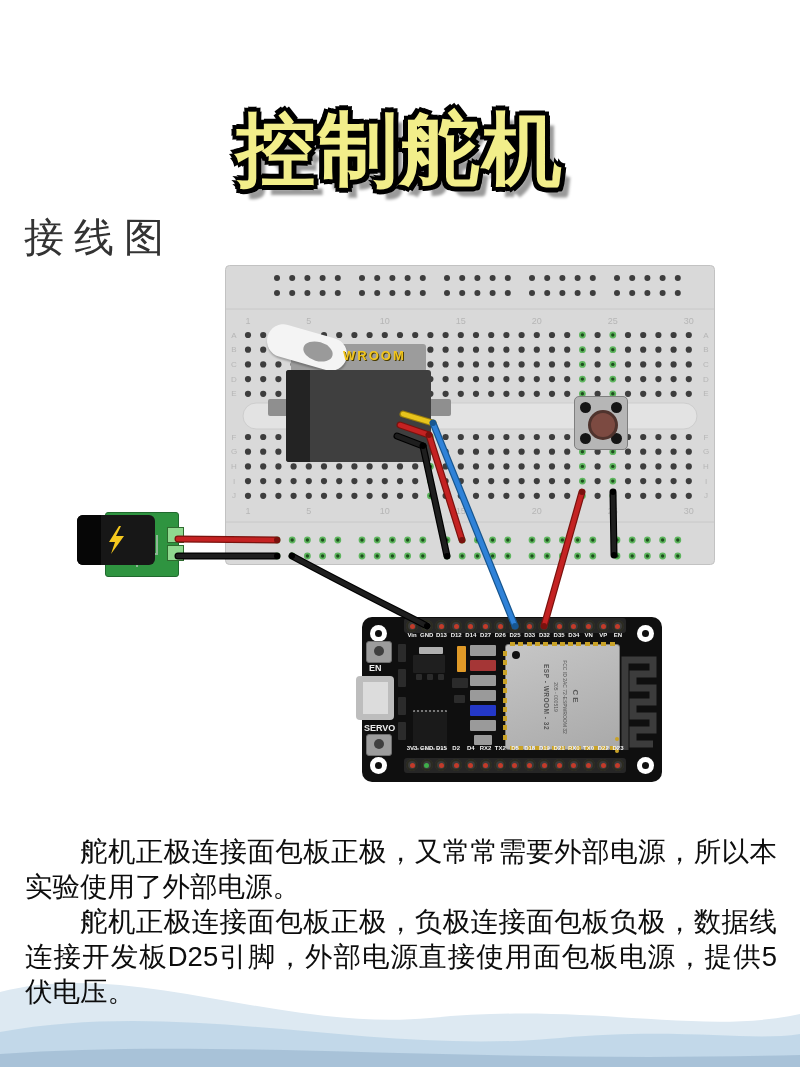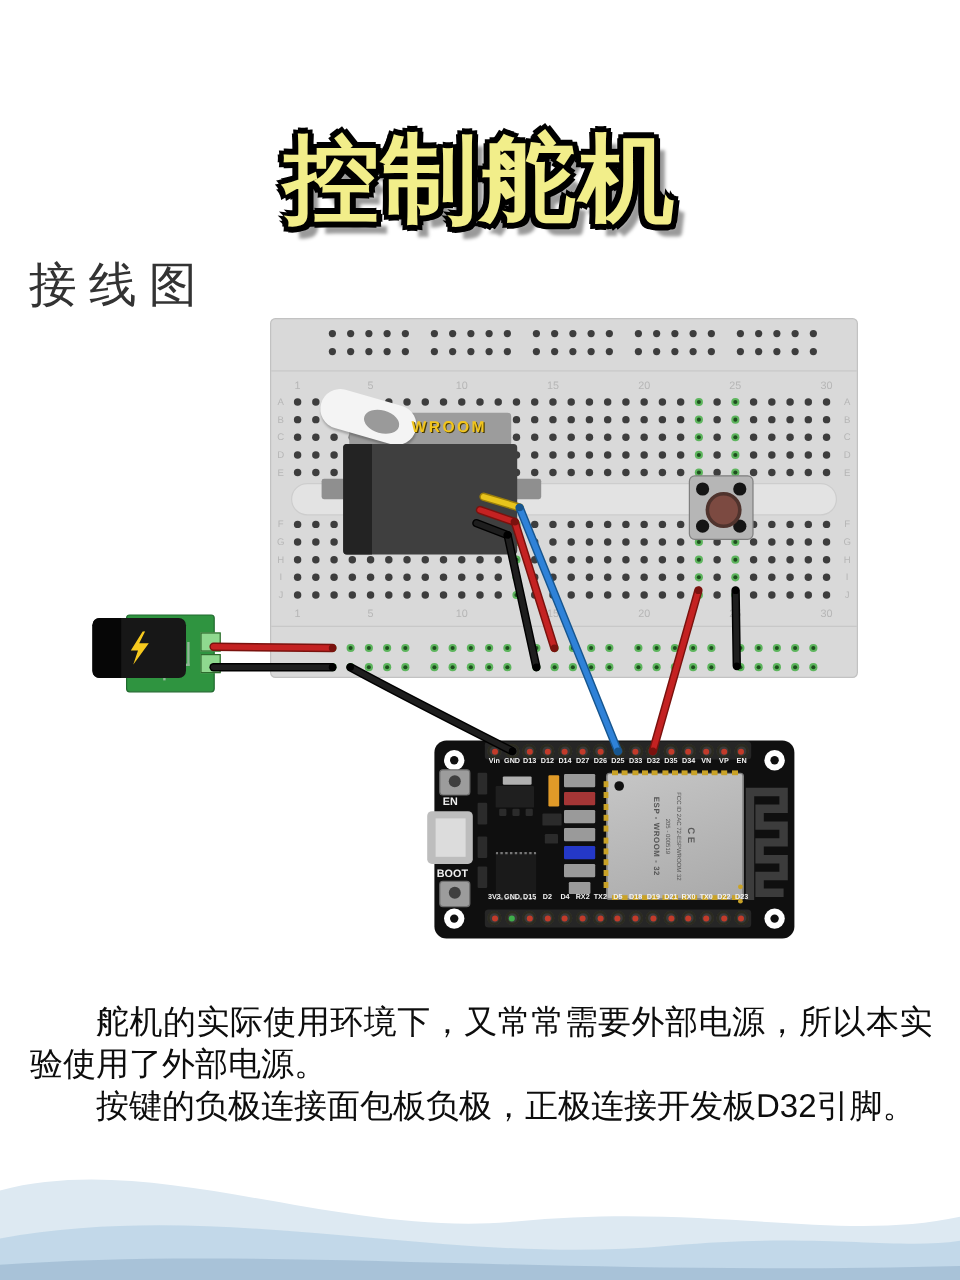--- a/index.html
+++ b/index.html
@@ -644,21 +644,21 @@
     <div class="pin-strip" style="top:1px"></div>
     <div class="pin-strip" style="top:141px"></div>
 
     <div class="tact" style="left:4px;top:24px">
         <i></i>
       </div>
     <div class="side-label" style="left:7px;top:46px">EN</div>
     <div id="esp-usb">
         <i></i>
       </div>
-    <div class="side-label" style="left:2px;top:106px">BOOT</div>
+    <div class="side-label" style="left:2px;top:106px">SERVO</div>
     <div class="tact" style="left:4px;top:117px">
         <i></i>
       </div>
 
     <div class="smd" style="left:36px;top:27px;width:8px;height:18px;background:#2b2b2b"></div>
     <div class="smd" style="left:36px;top:52px;width:8px;height:18px;background:#2b2b2b"></div>
     <div class="smd" style="left:36px;top:80px;width:8px;height:18px;background:#2b2b2b"></div>
     <div class="smd" style="left:36px;top:105px;width:8px;height:18px;background:#2b2b2b"></div>
     <div class="smd" style="left:57px;top:30px;width:24px;height:7px;background:#b0b0b0"></div>
     <div class="smd" style="left:51px;top:38px;width:32px;height:18px;background:#1f1f1f"></div>
@@ -889,17 +889,17 @@
       <circle cx="614" cy="555" r="3" fill="#000000"></circle>
     </svg>
 
   <svg class="abs" style="left:0;top:940px" width="800" height="127" viewBox="0 0 800 127">
     <path d="M0,52 C130,18 280,92 430,78 C590,62 700,96 800,74 L800,127 L0,127 Z" fill="#dde9f2"></path>
     <path d="M0,92 C190,58 370,116 560,98 C680,87 750,102 800,94 L800,127 L0,127 Z" opacity="0.95" fill="#c0d7e8"></path>
     <path d="M0,114 C220,98 460,124 800,115 L800,127 L0,127 Z" opacity="0.95" fill="#a6c1d7"></path>
   </svg>
 
   <div id="body-text" class="abs">
-    <p>舵机的实际使用环境下，又常常需要外部电源，所以本实验使用了外部电源。</p>
-    <p>按键的负极连接面包板负极，正极连接开发板D32引脚。</p>
+    <p>舵机正极连接面包板正极，又常常需要外部电源，所以本实验使用了外部电源。</p>
+    <p>舵机正极连接面包板正极，负极连接面包板负极，数据线连接开发板D25引脚，外部电源直接使用面包板电源，提供5伏电压。</p>
   </div>
 
 </div>
 
 </body></html>

